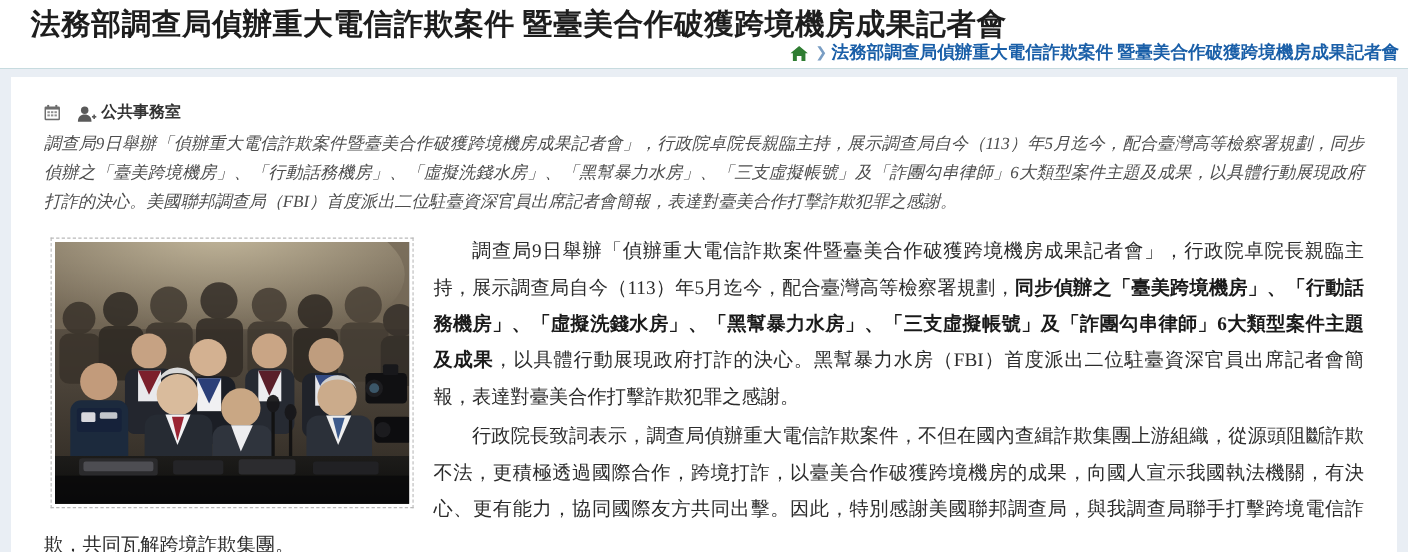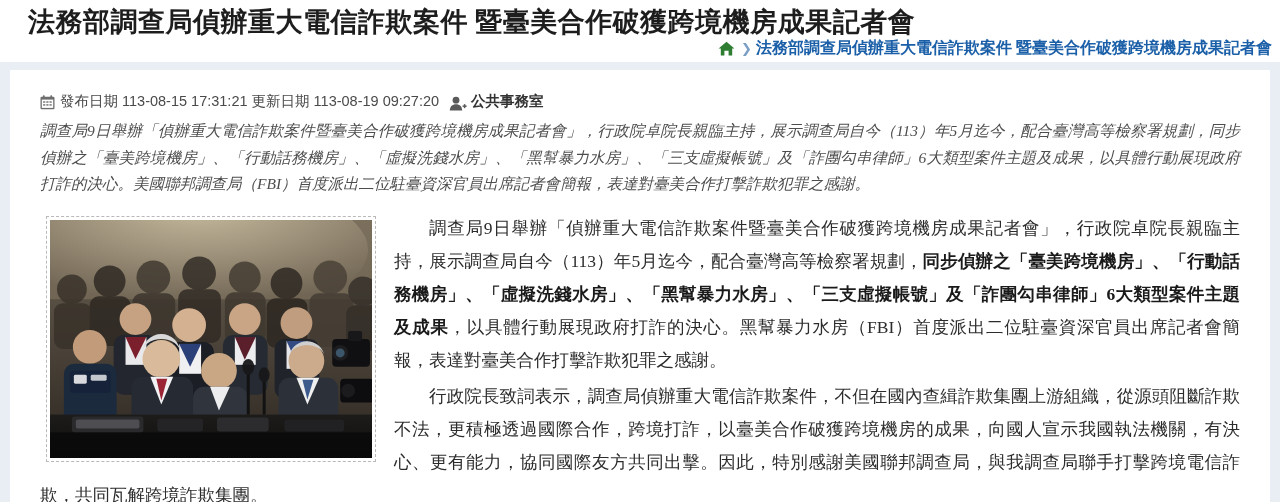--- a/index.html
+++ b/index.html
@@ -205,21 +205,20 @@
             <rect x="2.9" y="0.2" width="1.8" height="3.2" rx="0.7" fill="#6d6d6d"></rect>
             <rect x="10.3" y="0.2" width="1.8" height="3.2" rx="0.7" fill="#6d6d6d"></rect>
             <rect x="3.1" y="6.1" width="2.2" height="1.8" fill="#8f8f8f"></rect>
             <rect x="6.3" y="6.1" width="2.2" height="1.8" fill="#8f8f8f"></rect>
             <rect x="9.5" y="6.1" width="2.2" height="1.8" fill="#8f8f8f"></rect>
             <rect x="3.1" y="9.0" width="2.2" height="1.8" fill="#8f8f8f"></rect>
             <rect x="6.3" y="9.0" width="2.2" height="1.8" fill="#8f8f8f"></rect>
             <rect x="9.5" y="9.0" width="2.2" height="1.8" fill="#8f8f8f"></rect>
           </svg>
         </span>
-        <span class="meta-dates">發布日期 113-08-15 17:31:21 更新日期 113-08-19 09:27:20</span>
         <span class="icon-person">
           <svg viewBox="0 0 18 15" xmlns="http://www.w3.org/2000/svg">
             <circle cx="7" cy="4.2" r="3.4" fill="#5a5a5a"></circle>
             <path d="M0.8 14.6 C0.8 10.4 3.4 8.2 7 8.2 C10.6 8.2 13.2 10.4 13.2 14.6 Z" fill="#5a5a5a"></path>
             <rect x="13.6" y="9.4" width="4.0" height="1.5" fill="#5a5a5a"></rect>
             <rect x="14.85" y="8.15" width="1.5" height="4.0" fill="#5a5a5a"></rect>
           </svg>
         </span>
         <span class="meta-unit">公共事務室</span>
       </div>

